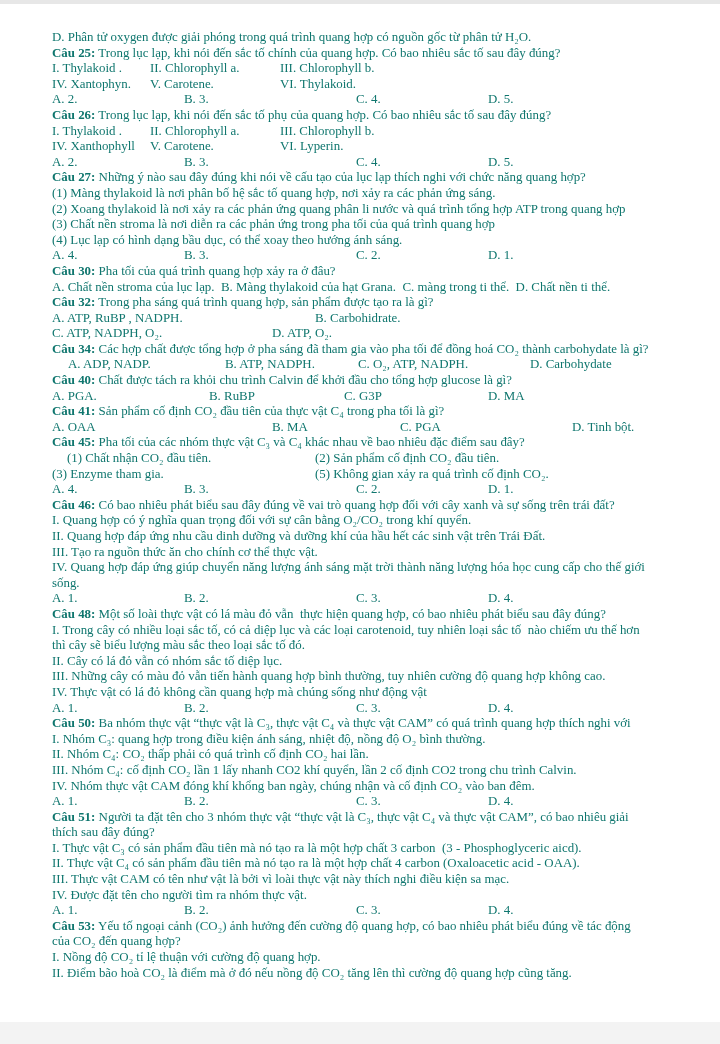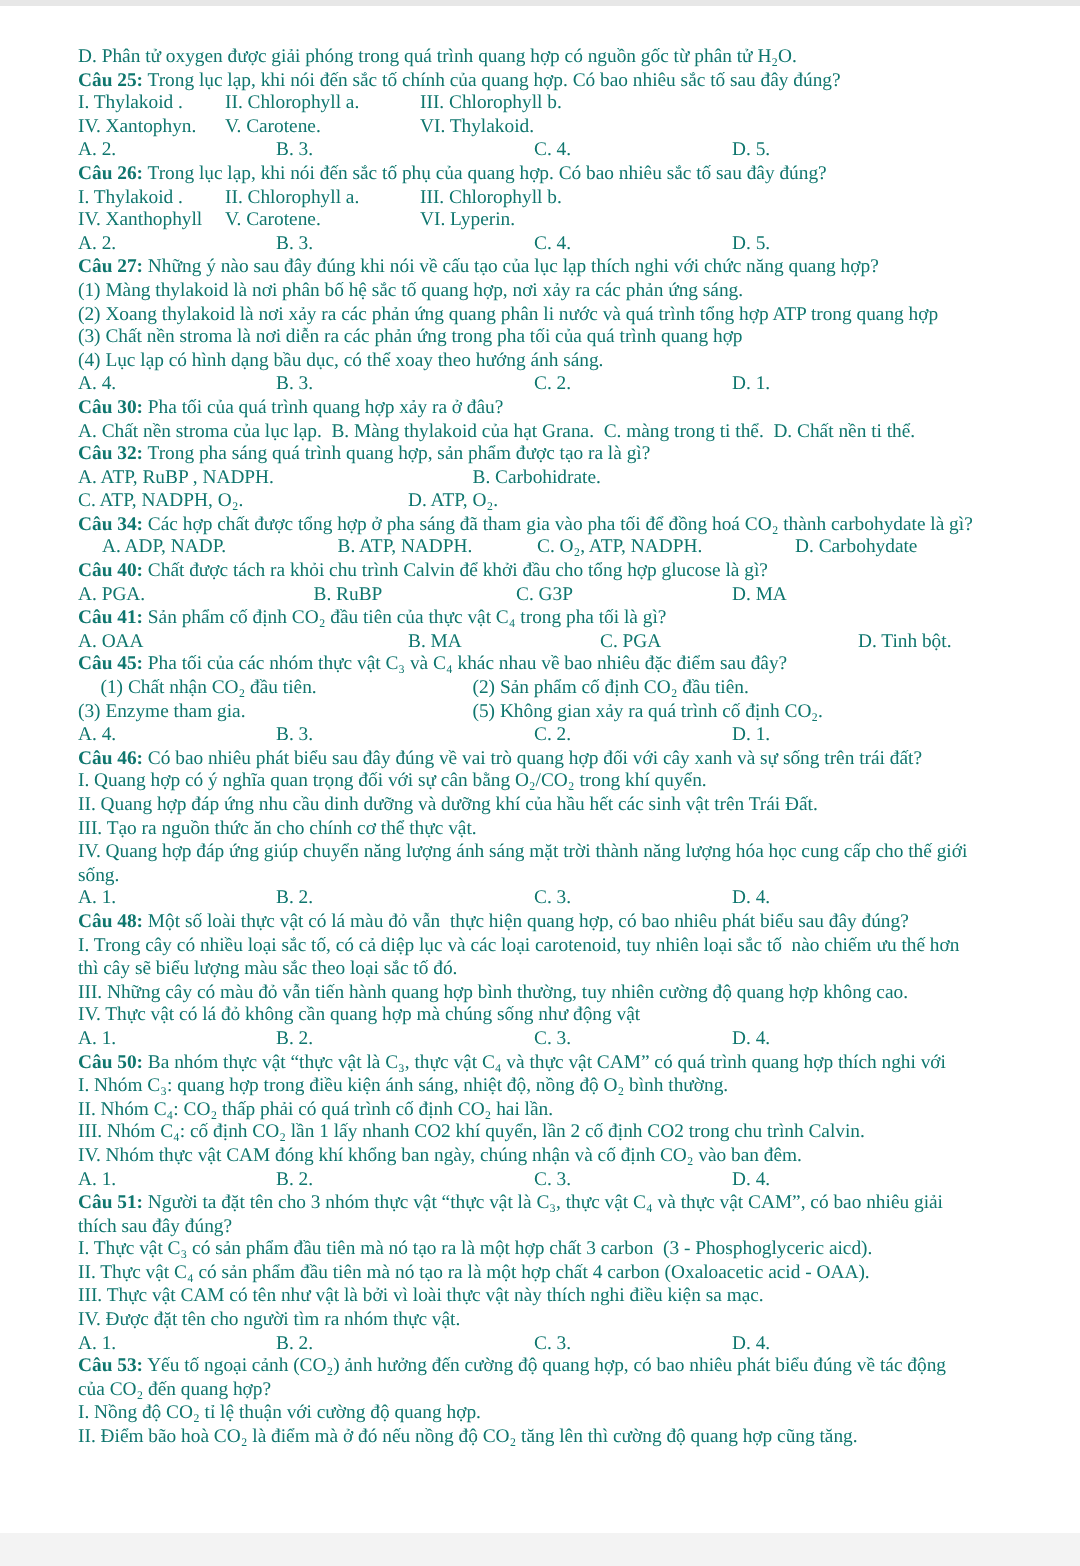--- a/index.html
+++ b/index.html
@@ -55,20 +55,21 @@
       <div class="line"><span class="b">Câu 46:</span><span> Có bao nhiêu phát biểu sau đây đúng về vai trò quang hợp đối với cây xanh và sự sống trên trái đất?</span></div>
       <div class="line"><span>I. Quang hợp có ý nghĩa quan trọng đối với sự cân bằng O₂/CO₂ trong khí quyển.</span></div>
       <div class="line"><span>II. Quang hợp đáp ứng nhu cầu dinh dưỡng và dưỡng khí của hầu hết các sinh vật trên Trái Đất.</span></div>
       <div class="line"><span>III. Tạo ra nguồn thức ăn cho chính cơ thể thực vật.</span></div>
       <div class="line"><span>IV. Quang hợp đáp ứng giúp chuyển năng lượng ánh sáng mặt trời thành năng lượng hóa học cung cấp cho thế giới</span></div>
       <div class="line"><span>sống.</span></div>
       <div class="line"><span class="abs" style="left: 52px;">A. 1.</span><span class="abs" style="left: 184px;">B. 2.</span><span class="abs" style="left: 356px;">C. 3.</span><span class="abs" style="left: 488px;">D. 4.</span></div>
       <div class="line"><span class="b">Câu 48:</span><span> Một số loài thực vật có lá màu đỏ vẫn  thực hiện quang hợp, có bao nhiêu phát biểu sau đây đúng?</span></div>
       <div class="line"><span>I. Trong cây có nhiều loại sắc tố, có cả diệp lục và các loại carotenoid, tuy nhiên loại sắc tố  nào chiếm ưu thế hơn</span></div>
       <div class="line"><span>thì cây sẽ biểu lượng màu sắc theo loại sắc tố đó.</span></div>
+      <div class="line"><span>II. Cây có lá đỏ vẫn có nhóm sắc tố diệp lục.</span></div>
       <div class="line"><span>III. Những cây có màu đỏ vẫn tiến hành quang hợp bình thường, tuy nhiên cường độ quang hợp không cao.</span></div>
       <div class="line"><span>IV. Thực vật có lá đỏ không cần quang hợp mà chúng sống như động vật</span></div>
       <div class="line"><span class="abs" style="left: 52px;">A. 1.</span><span class="abs" style="left: 184px;">B. 2.</span><span class="abs" style="left: 356px;">C. 3.</span><span class="abs" style="left: 488px;">D. 4.</span></div>
       <div class="line"><span class="b">Câu 50:</span><span> Ba nhóm thực vật “thực vật là C₃, thực vật C₄ và thực vật CAM” có quá trình quang hợp thích nghi với</span></div>
       <div class="line"><span>I. Nhóm C₃: quang hợp trong điều kiện ánh sáng, nhiệt độ, nồng độ O₂ bình thường.</span></div>
       <div class="line"><span>II. Nhóm C₄: CO₂ thấp phải có quá trình cố định CO₂ hai lần.</span></div>
       <div class="line"><span>III. Nhóm C₄: cố định CO₂ lần 1 lấy nhanh CO2 khí quyển, lần 2 cố định CO2 trong chu trình Calvin.</span></div>
       <div class="line"><span>IV. Nhóm thực vật CAM đóng khí khổng ban ngày, chúng nhận và cố định CO₂ vào ban đêm.</span></div>
       <div class="line"><span class="abs" style="left: 52px;">A. 1.</span><span class="abs" style="left: 184px;">B. 2.</span><span class="abs" style="left: 356px;">C. 3.</span><span class="abs" style="left: 488px;">D. 4.</span></div>
       <div class="line"><span class="b">Câu 51:</span><span> Người ta đặt tên cho 3 nhóm thực vật “thực vật là C₃, thực vật C₄ và thực vật CAM”, có bao nhiêu giải</span></div>

